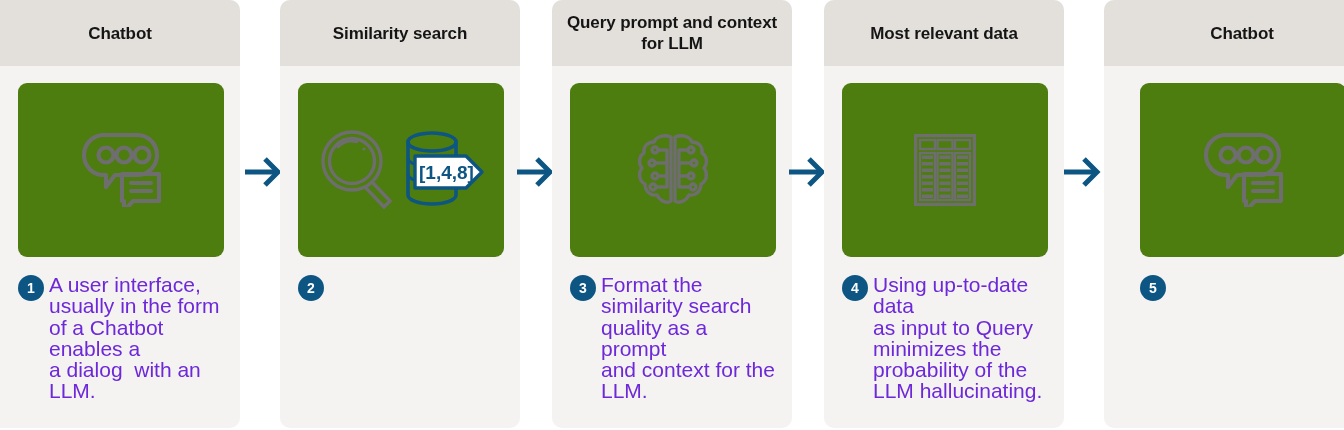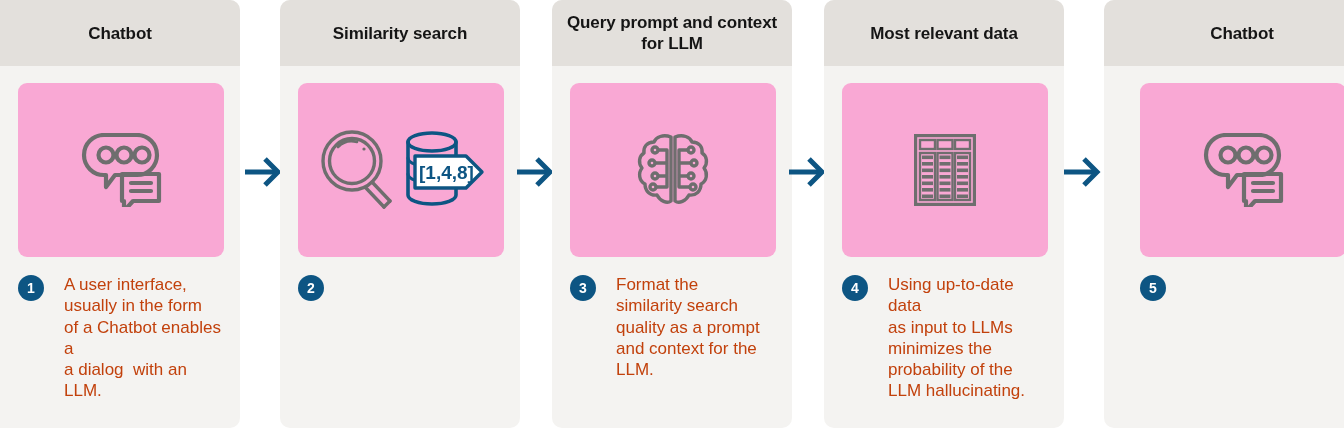--- a/index.html
+++ b/index.html
@@ -64,21 +64,21 @@
     letter-spacing: -0.1px;
   }
 
   
   .icon-card {
     position: absolute;
     top: 83px;
     left: 18px;
     width: 206px;
     height: 174px;
-    background: #f9a8d4;
+    background: #4d7c0f;
     border-radius: 9px;
     display: flex;
     align-items: center;
     justify-content: center;
   }
   .panel.first .icon-card { left: 36px; }
   .panel.p5 .icon-card    { left: 36px; }
 
   .icon-card svg { display: block; }
 
@@ -102,24 +102,24 @@
     background: #0d5583;
     color: #ffffff;
     font-size: 14px;
     font-weight: bold;
     display: flex;
     align-items: center;
     justify-content: center;
     margin-top: 1px;
   }
   .caption-text {
-    margin-left: 20px;
-    font-size: 17px;
+    margin-left: 5px;
+    font-size: 21px;
     line-height: 21.3px;
-    color: #c2410c;
+    color: #6d28d9;
     white-space: pre-wrap;
   }
 
   
   .arrow {
     position: absolute;
     top: 152px;
     width: 40px;
     height: 40px;
   }
@@ -299,21 +299,21 @@
             <rect x="43" y="47.5" width="11" height="3.6"></rect>
             <rect x="43" y="54" width="11" height="3.6"></rect>
             <rect x="43" y="60.5" width="11" height="3.6"></rect>
           </g>
         </svg>
       </span>
     </div>
     <div class="caption">
       <div class="badge">4</div>
       <div class="caption-text">Using up-to-date data
-as input to LLMs
+as input to Query
 minimizes the
 probability of the
 LLM hallucinating.</div>
     </div>
   </div>
 
   <div class="arrow a4">
     <svg width="40" height="40" viewBox="0 0 40 40">
       <g stroke="#0d5583" stroke-width="5" fill="none">
         <line x1="2" y1="20" x2="34" y2="20"></line>

